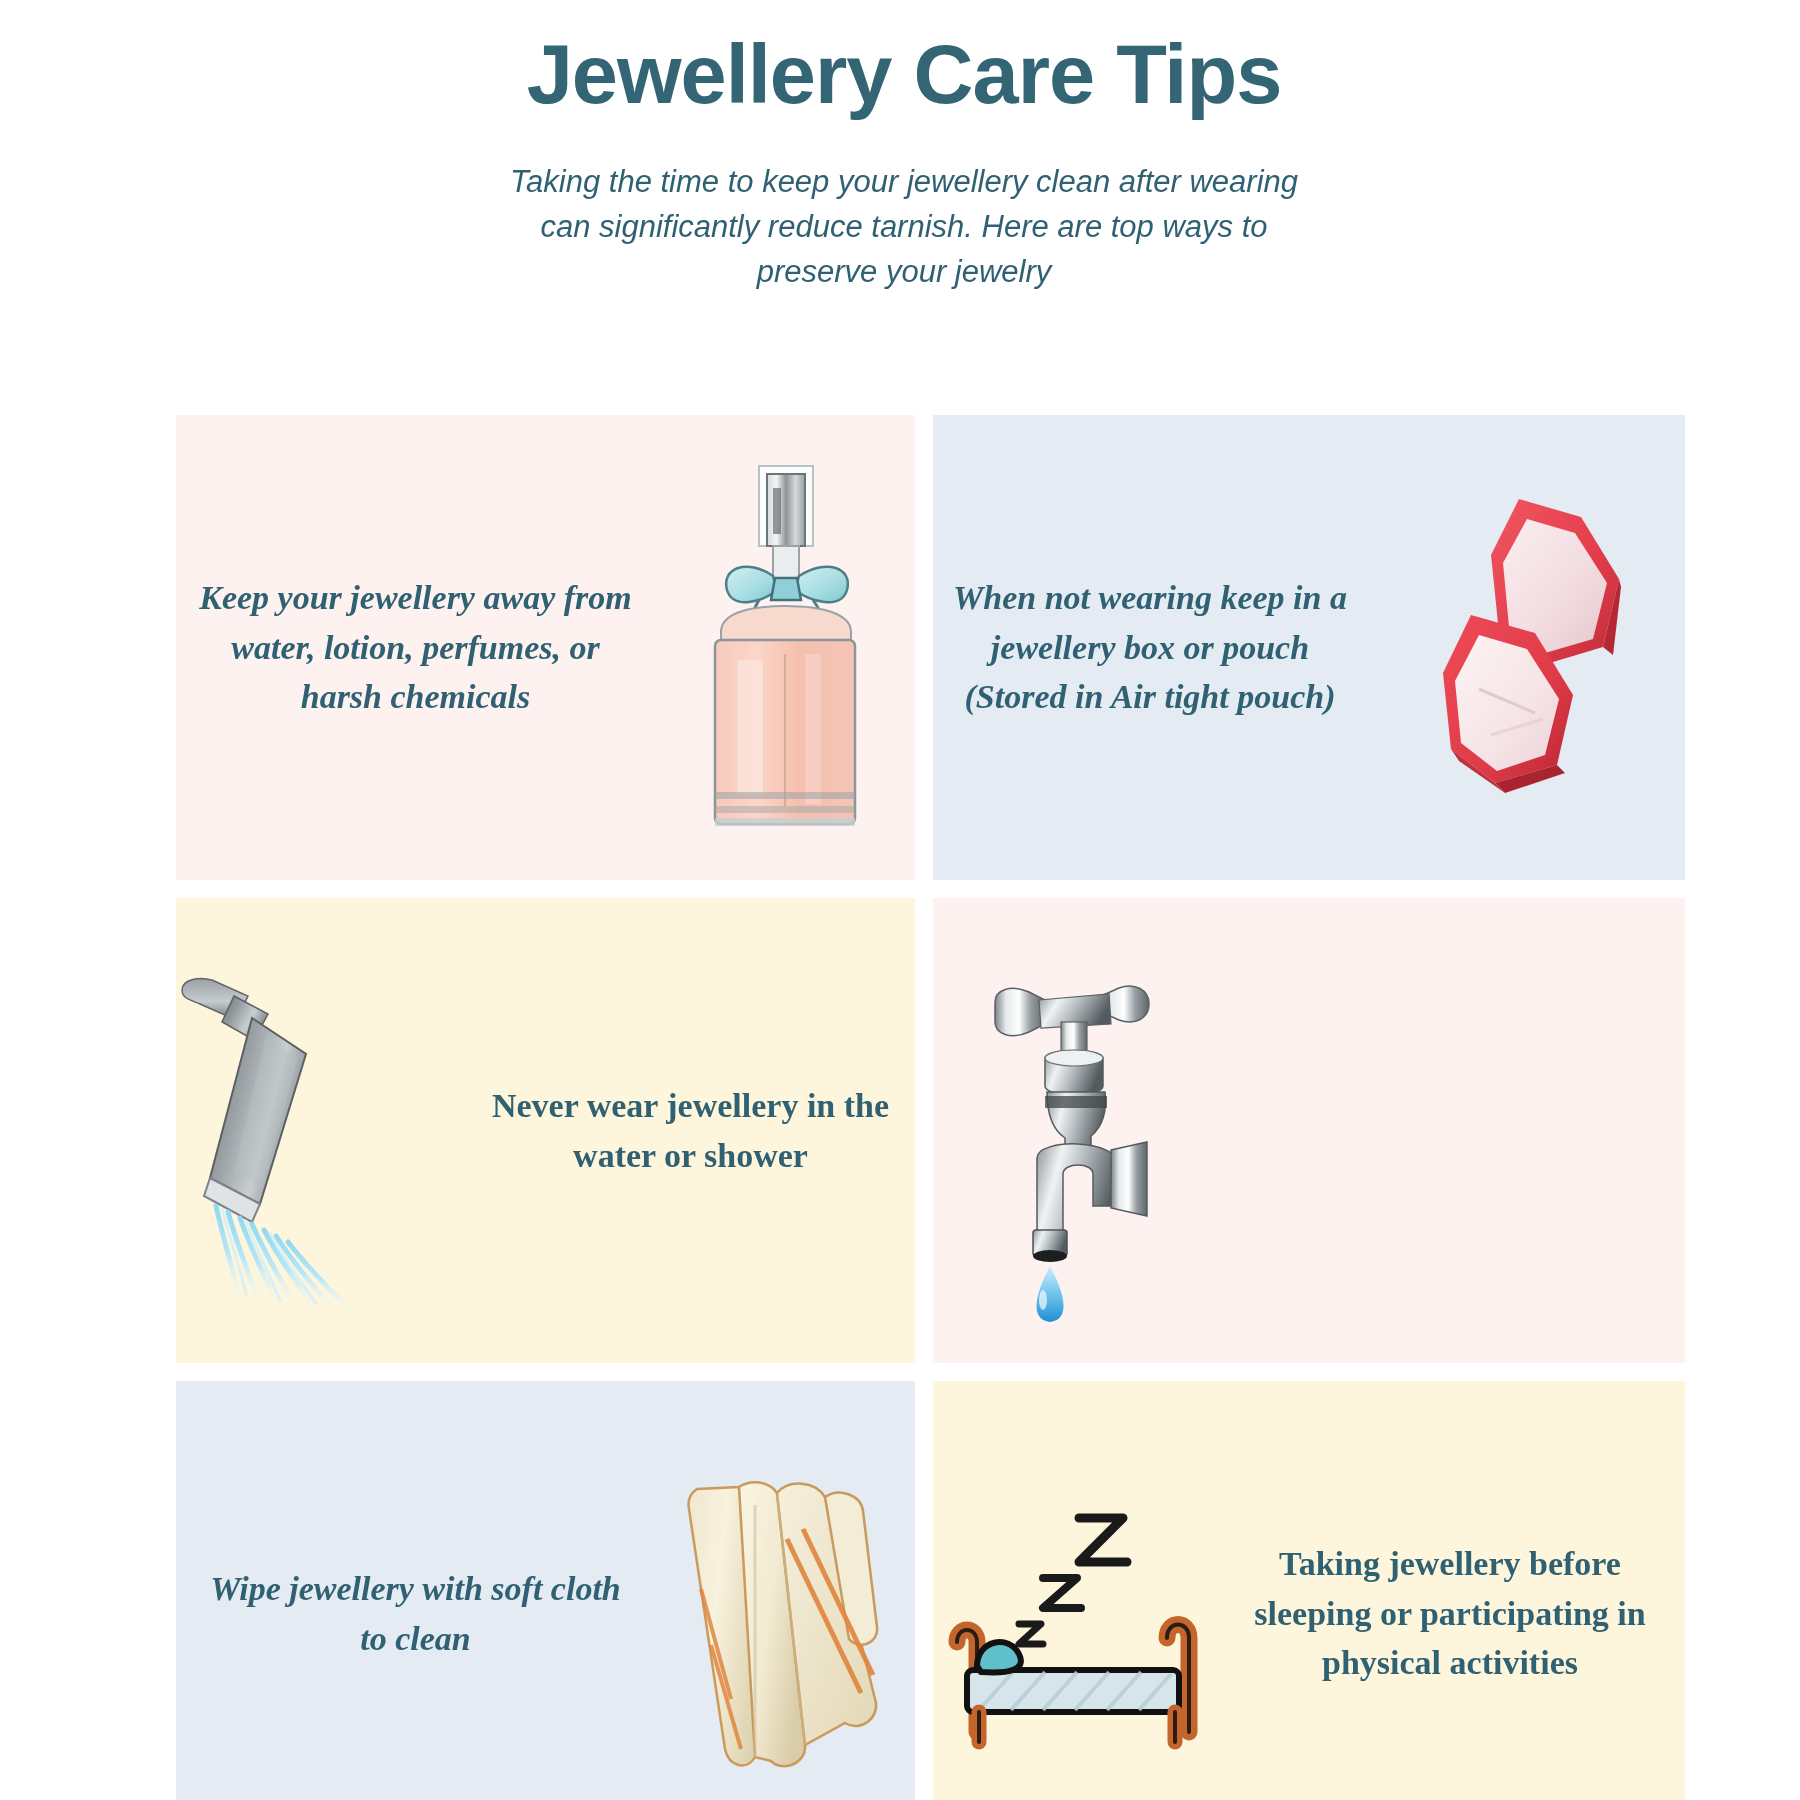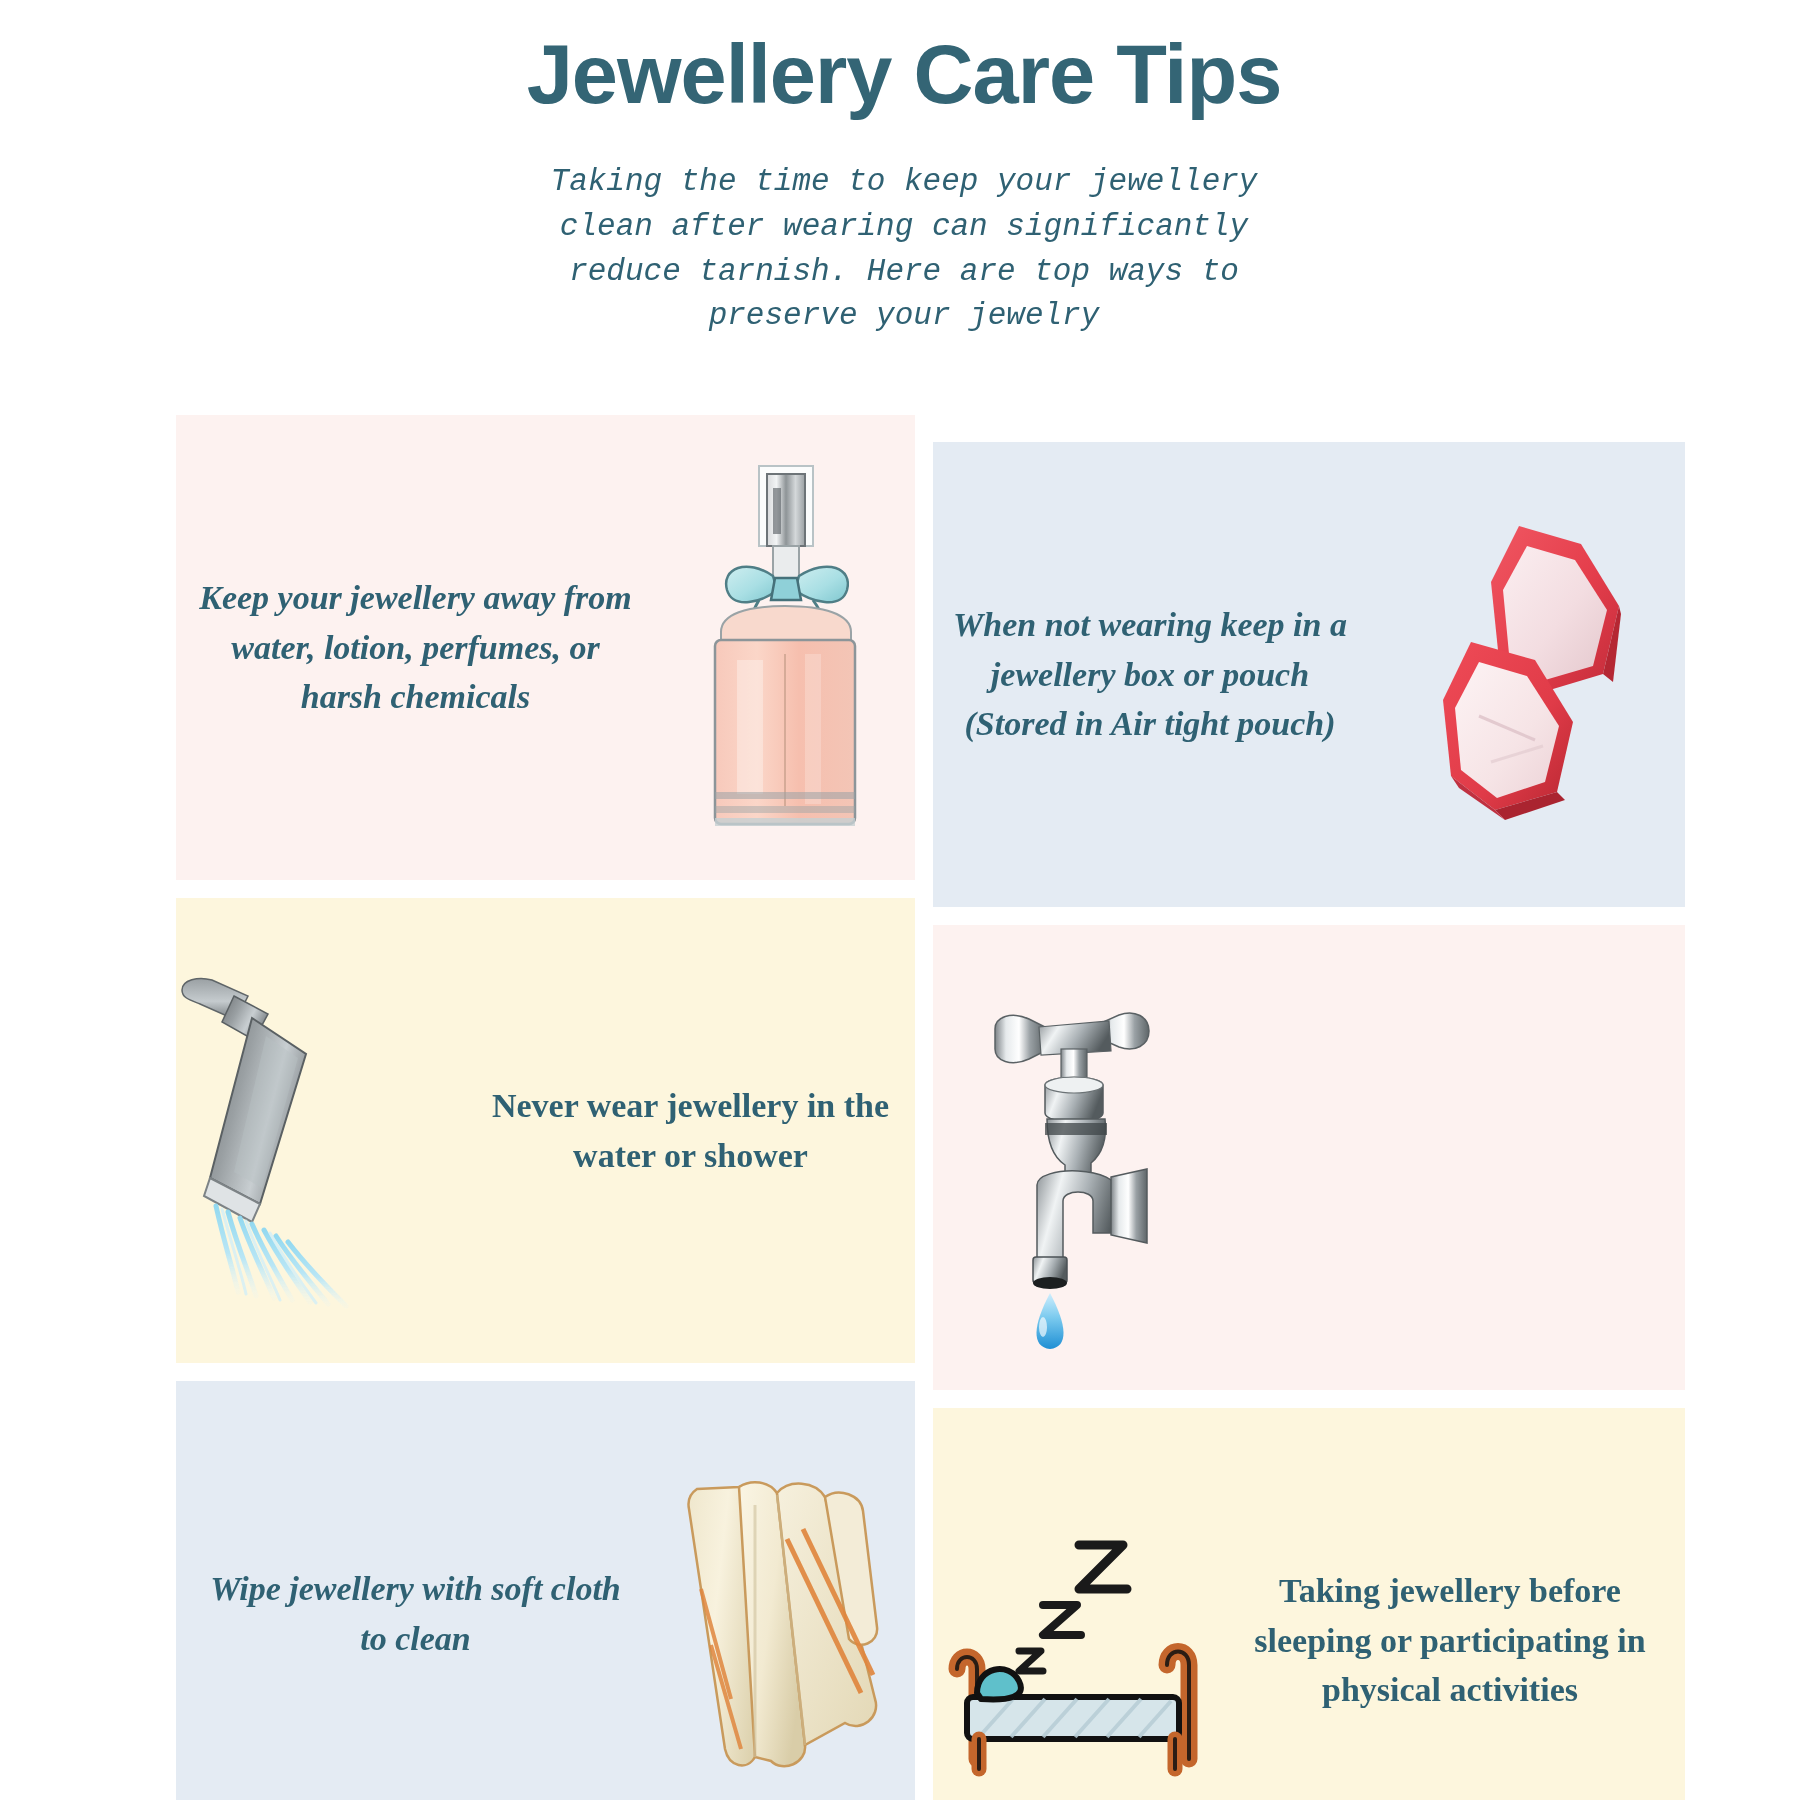--- a/index.html
+++ b/index.html
@@ -27,21 +27,21 @@
     font-family: "Liberation Sans", sans-serif;
     font-weight: bold;
     font-size: 83px;
     line-height: 1.08;
     letter-spacing: -1px;
     color: #346575;
   }
   .subtitle {
     margin: 40px auto 0;
     width: 800px;
-    font-family: Liberation Mono, monospace;
+    font-family: Liberation Sans, sans-serif;
     font-style: italic;
     font-size: 31px;
     line-height: 1.45;
     color: #2f6173;
   }
 
   
   .grid {
     position: absolute;
     left: 163px;
@@ -55,21 +55,21 @@
   }
   .card {
     position: relative;
     width: 752px;
     height: 465px;
     display: flex;
     align-items: center;
     overflow: visible;
   }
   .card.pad-left  { padding-left: 13px; }
-  .card.pad-right { padding-left: 18px; margin-top: 27px; }
+  .card.pad-right { padding-left: 18px; }
 
   .card-bg {
     position: absolute;
     top: 0;
     bottom: 0;
     left: 13px;
     right: 0;
     z-index: 0;
   }
   .card.col-right .card-bg { left: 18px; right: -18px; }

